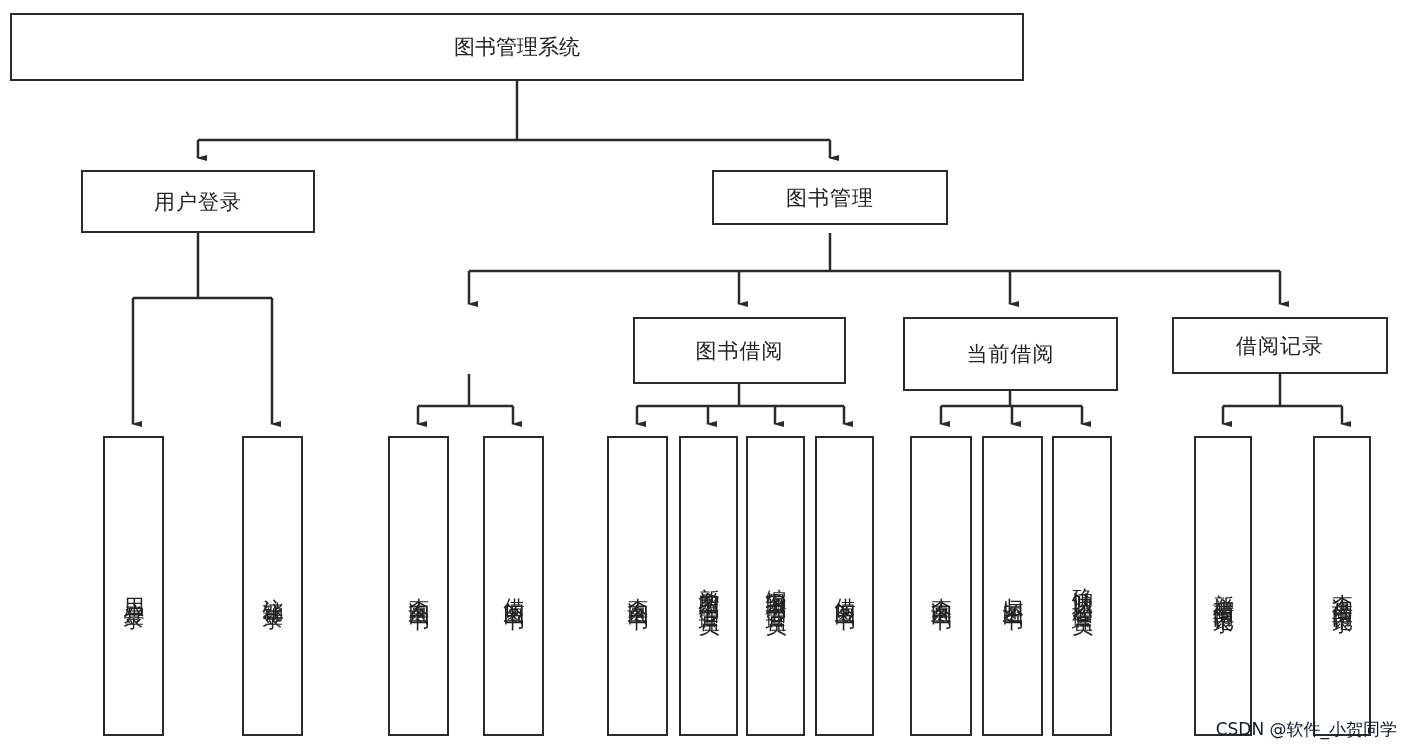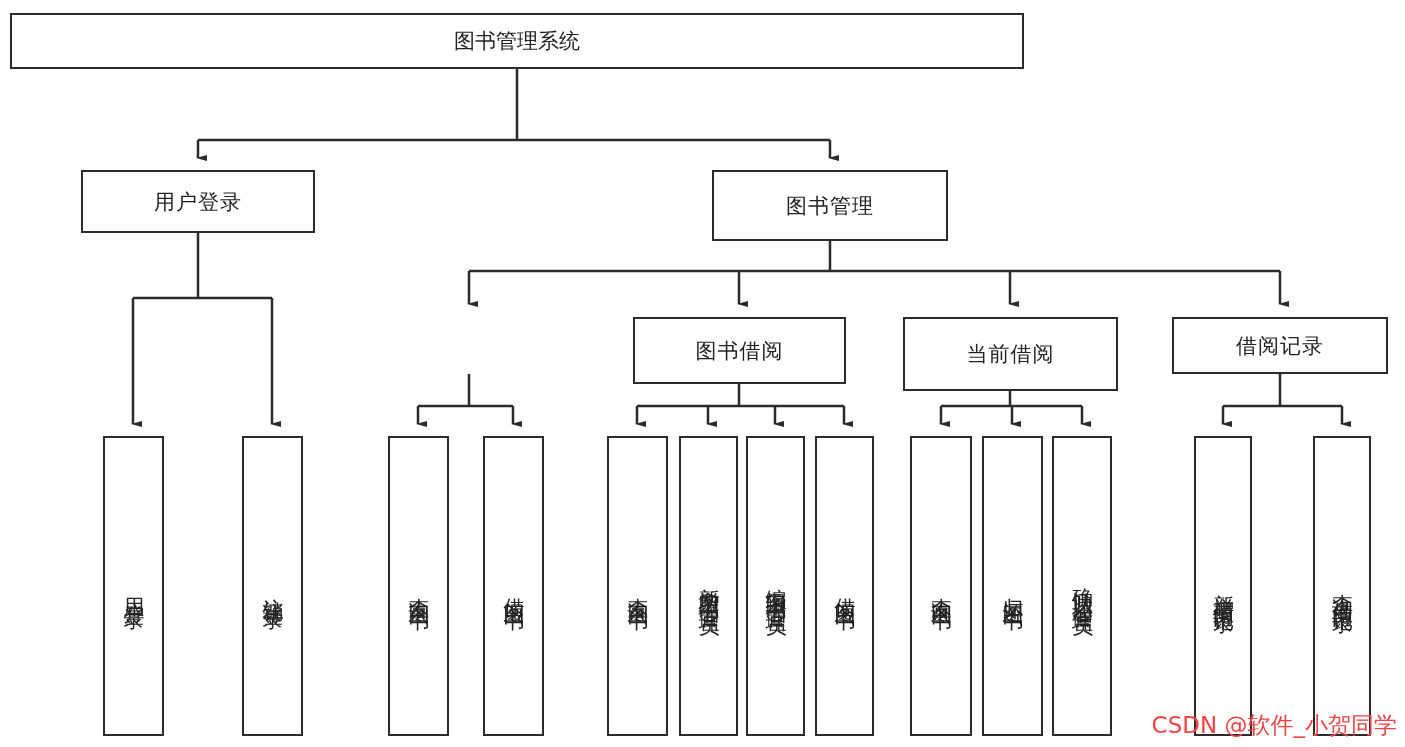--- a/index.html
+++ b/index.html
@@ -25,22 +25,22 @@
     text-orientation:upright;
     font-size:21px;
     letter-spacing:4px;
     padding-top:6px;
     line-height:1;
   }
   .node.v span{ writing-mode:vertical-rl; text-orientation:upright; display:block; }
   .watermark{
     position:absolute;
     right:8px;bottom:6px;
-    font-size:23px;
-    color:#ef4444;
+    font-size:17px;
+    color:#0f172a;
     z-index:5;
     white-space:nowrap;
     font-family:"DejaVu Sans","Liberation Sans",sans-serif;
   }
 </style>
 </head>
 <body>
 
 <div id="canvas">
 
@@ -87,28 +87,28 @@
       <path d="M 1012 406 L 1012 424" marker-end="url(#arrow)"></path>
       <path d="M 1082 406 L 1082 424" marker-end="url(#arrow)"></path>
 
       <path d="M 1280 374 L 1280 406"></path>
       <path d="M 1223 406 L 1342 406"></path>
       <path d="M 1223 406 L 1223 424" marker-end="url(#arrow)"></path>
       <path d="M 1342 406 L 1342 424" marker-end="url(#arrow)"></path>
     </g>
   </svg>
 
-  <div class="node root" style="left:10px;top:13px;width:1014px;height:56px;">
+  <div class="node root" style="left:10px;top:13px;width:1014px;height:68px;">
     <span>图书管理系统</span>
   </div>
 
   <div class="node h" style="left:81px;top:170px;width:234px;height:63px;">
     <span>用户登录</span>
   </div>
-  <div class="node h" style="left:712px;top:170px;width:236px;height:71px;">
+  <div class="node h" style="left:712px;top:170px;width:236px;height:55px;">
     <span>图书管理</span>
   </div>
 
   <div class="node h" style="left:633px;top:317px;width:213px;height:67px;">
     <span>图书借阅</span>
   </div>
   <div class="node h" style="left:903px;top:317px;width:215px;height:74px;">
     <span>当前借阅</span>
   </div>
   <div class="node h" style="left:1172px;top:317px;width:216px;height:57px;">

